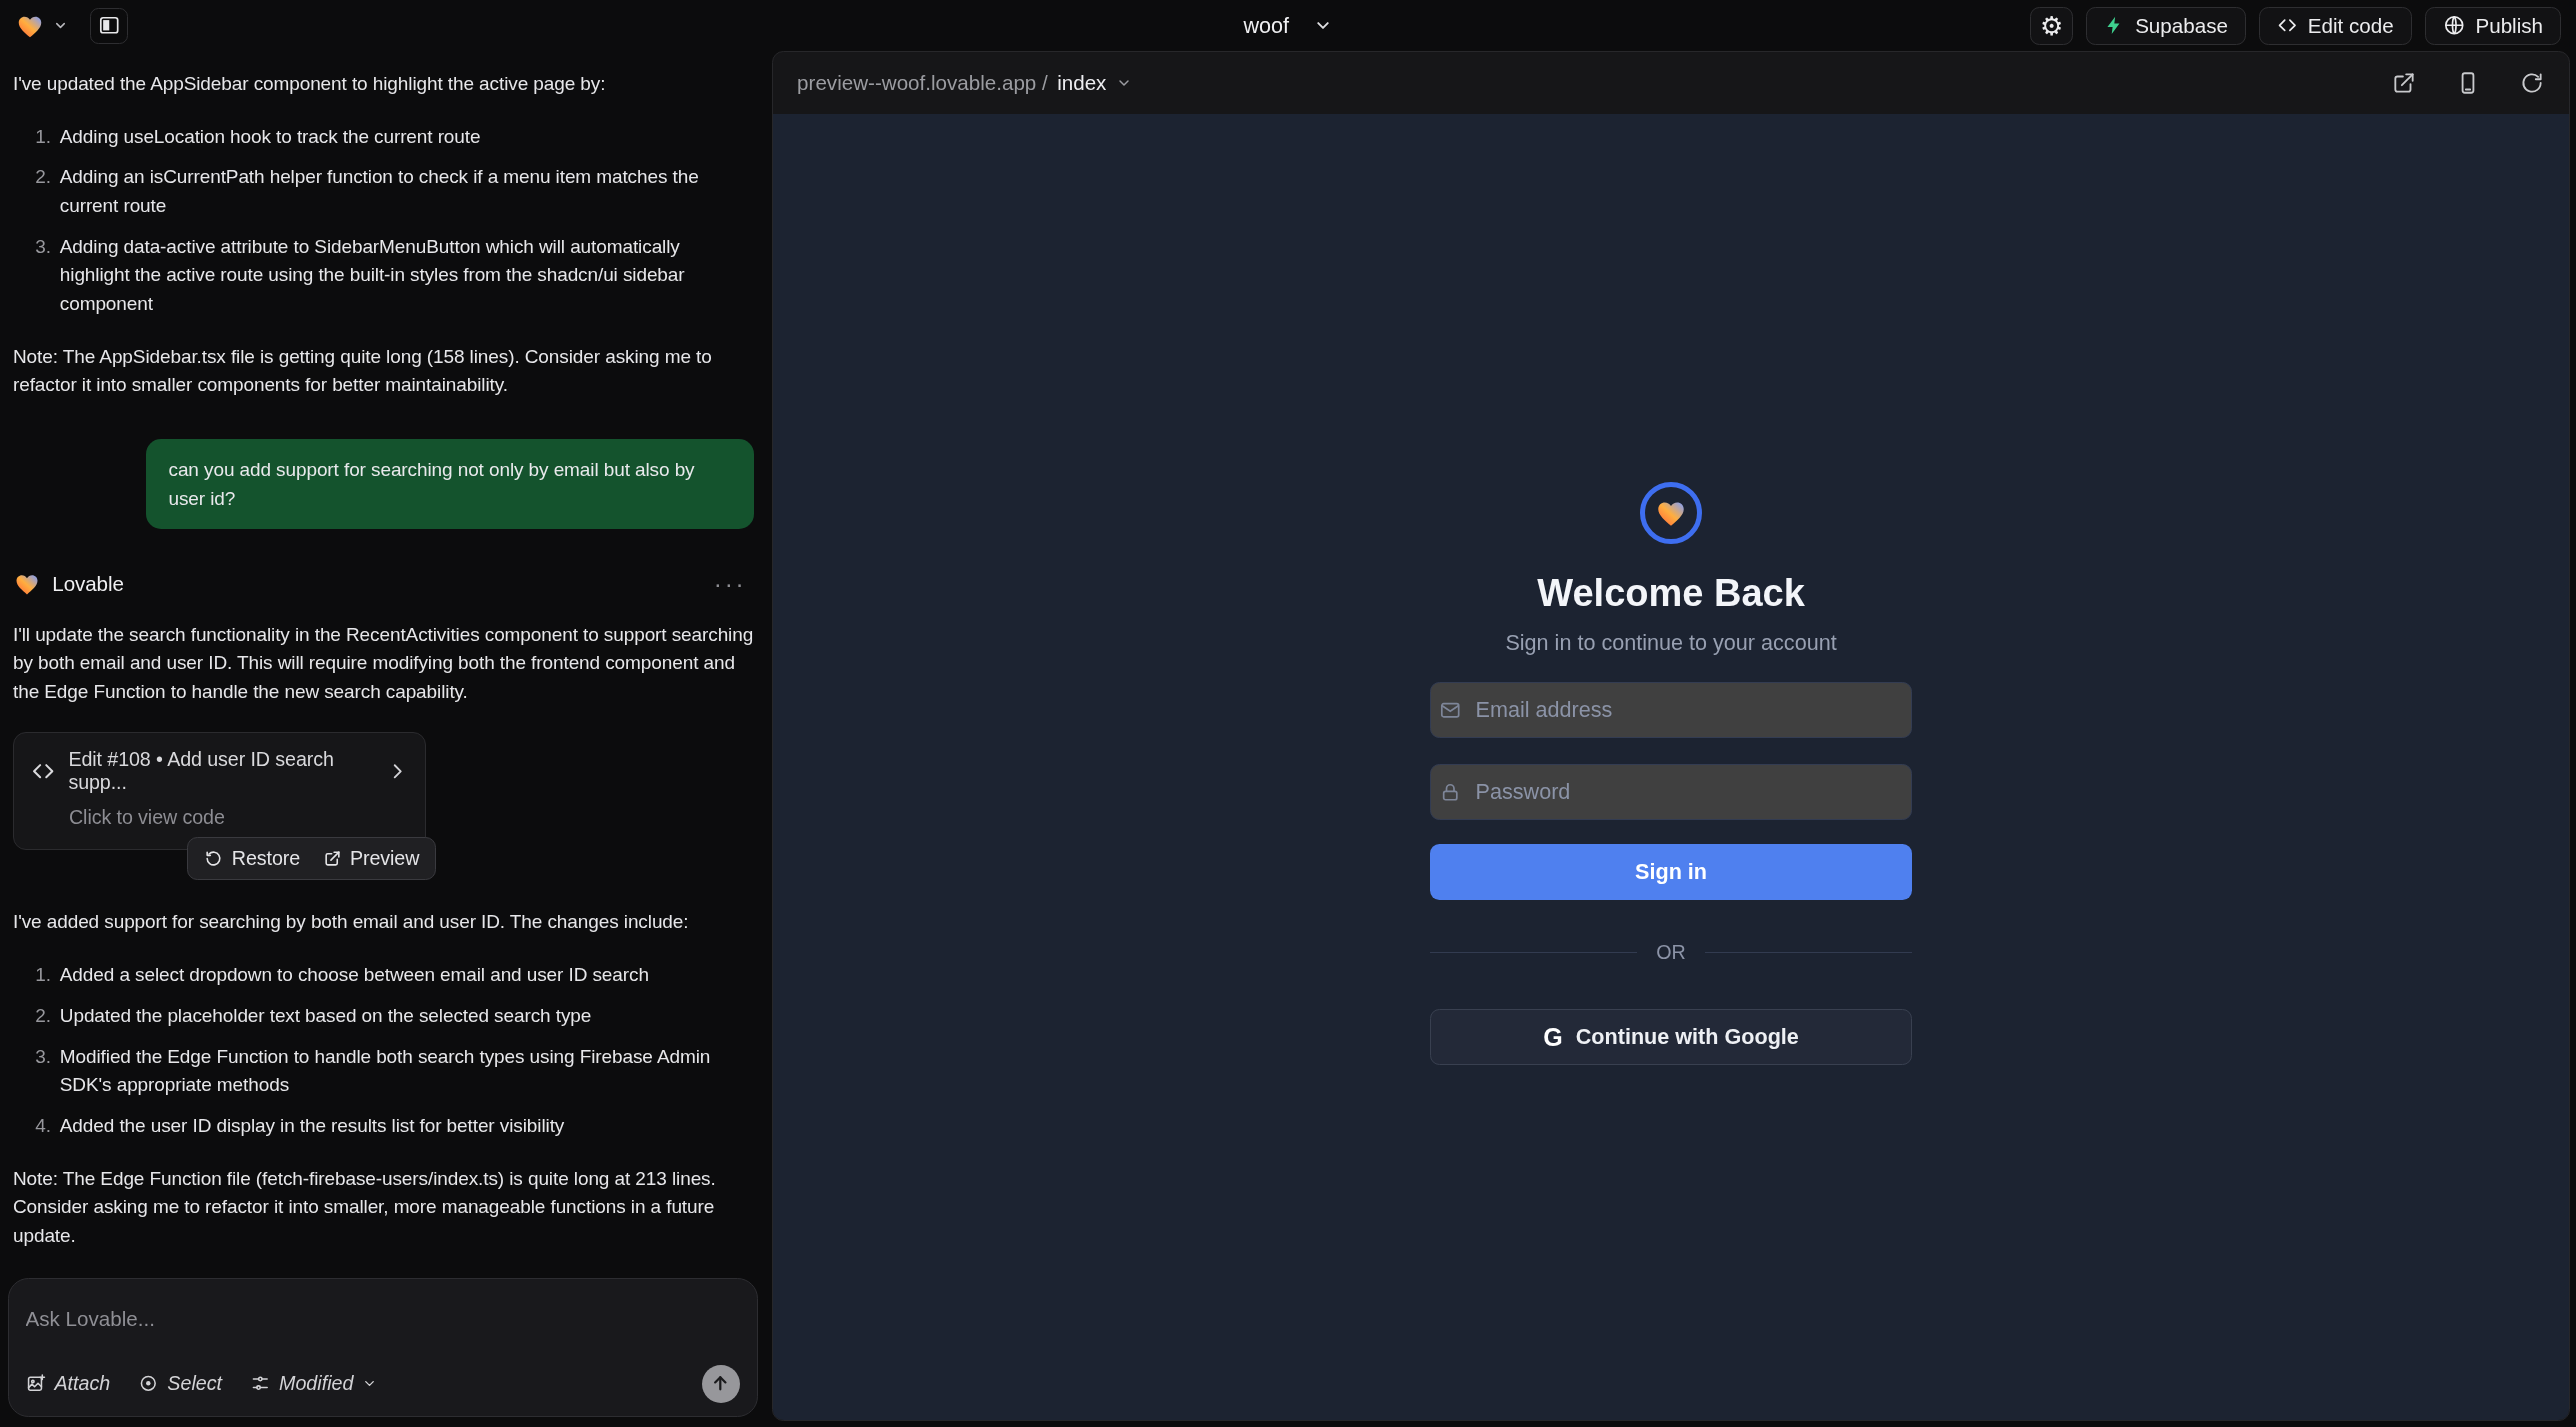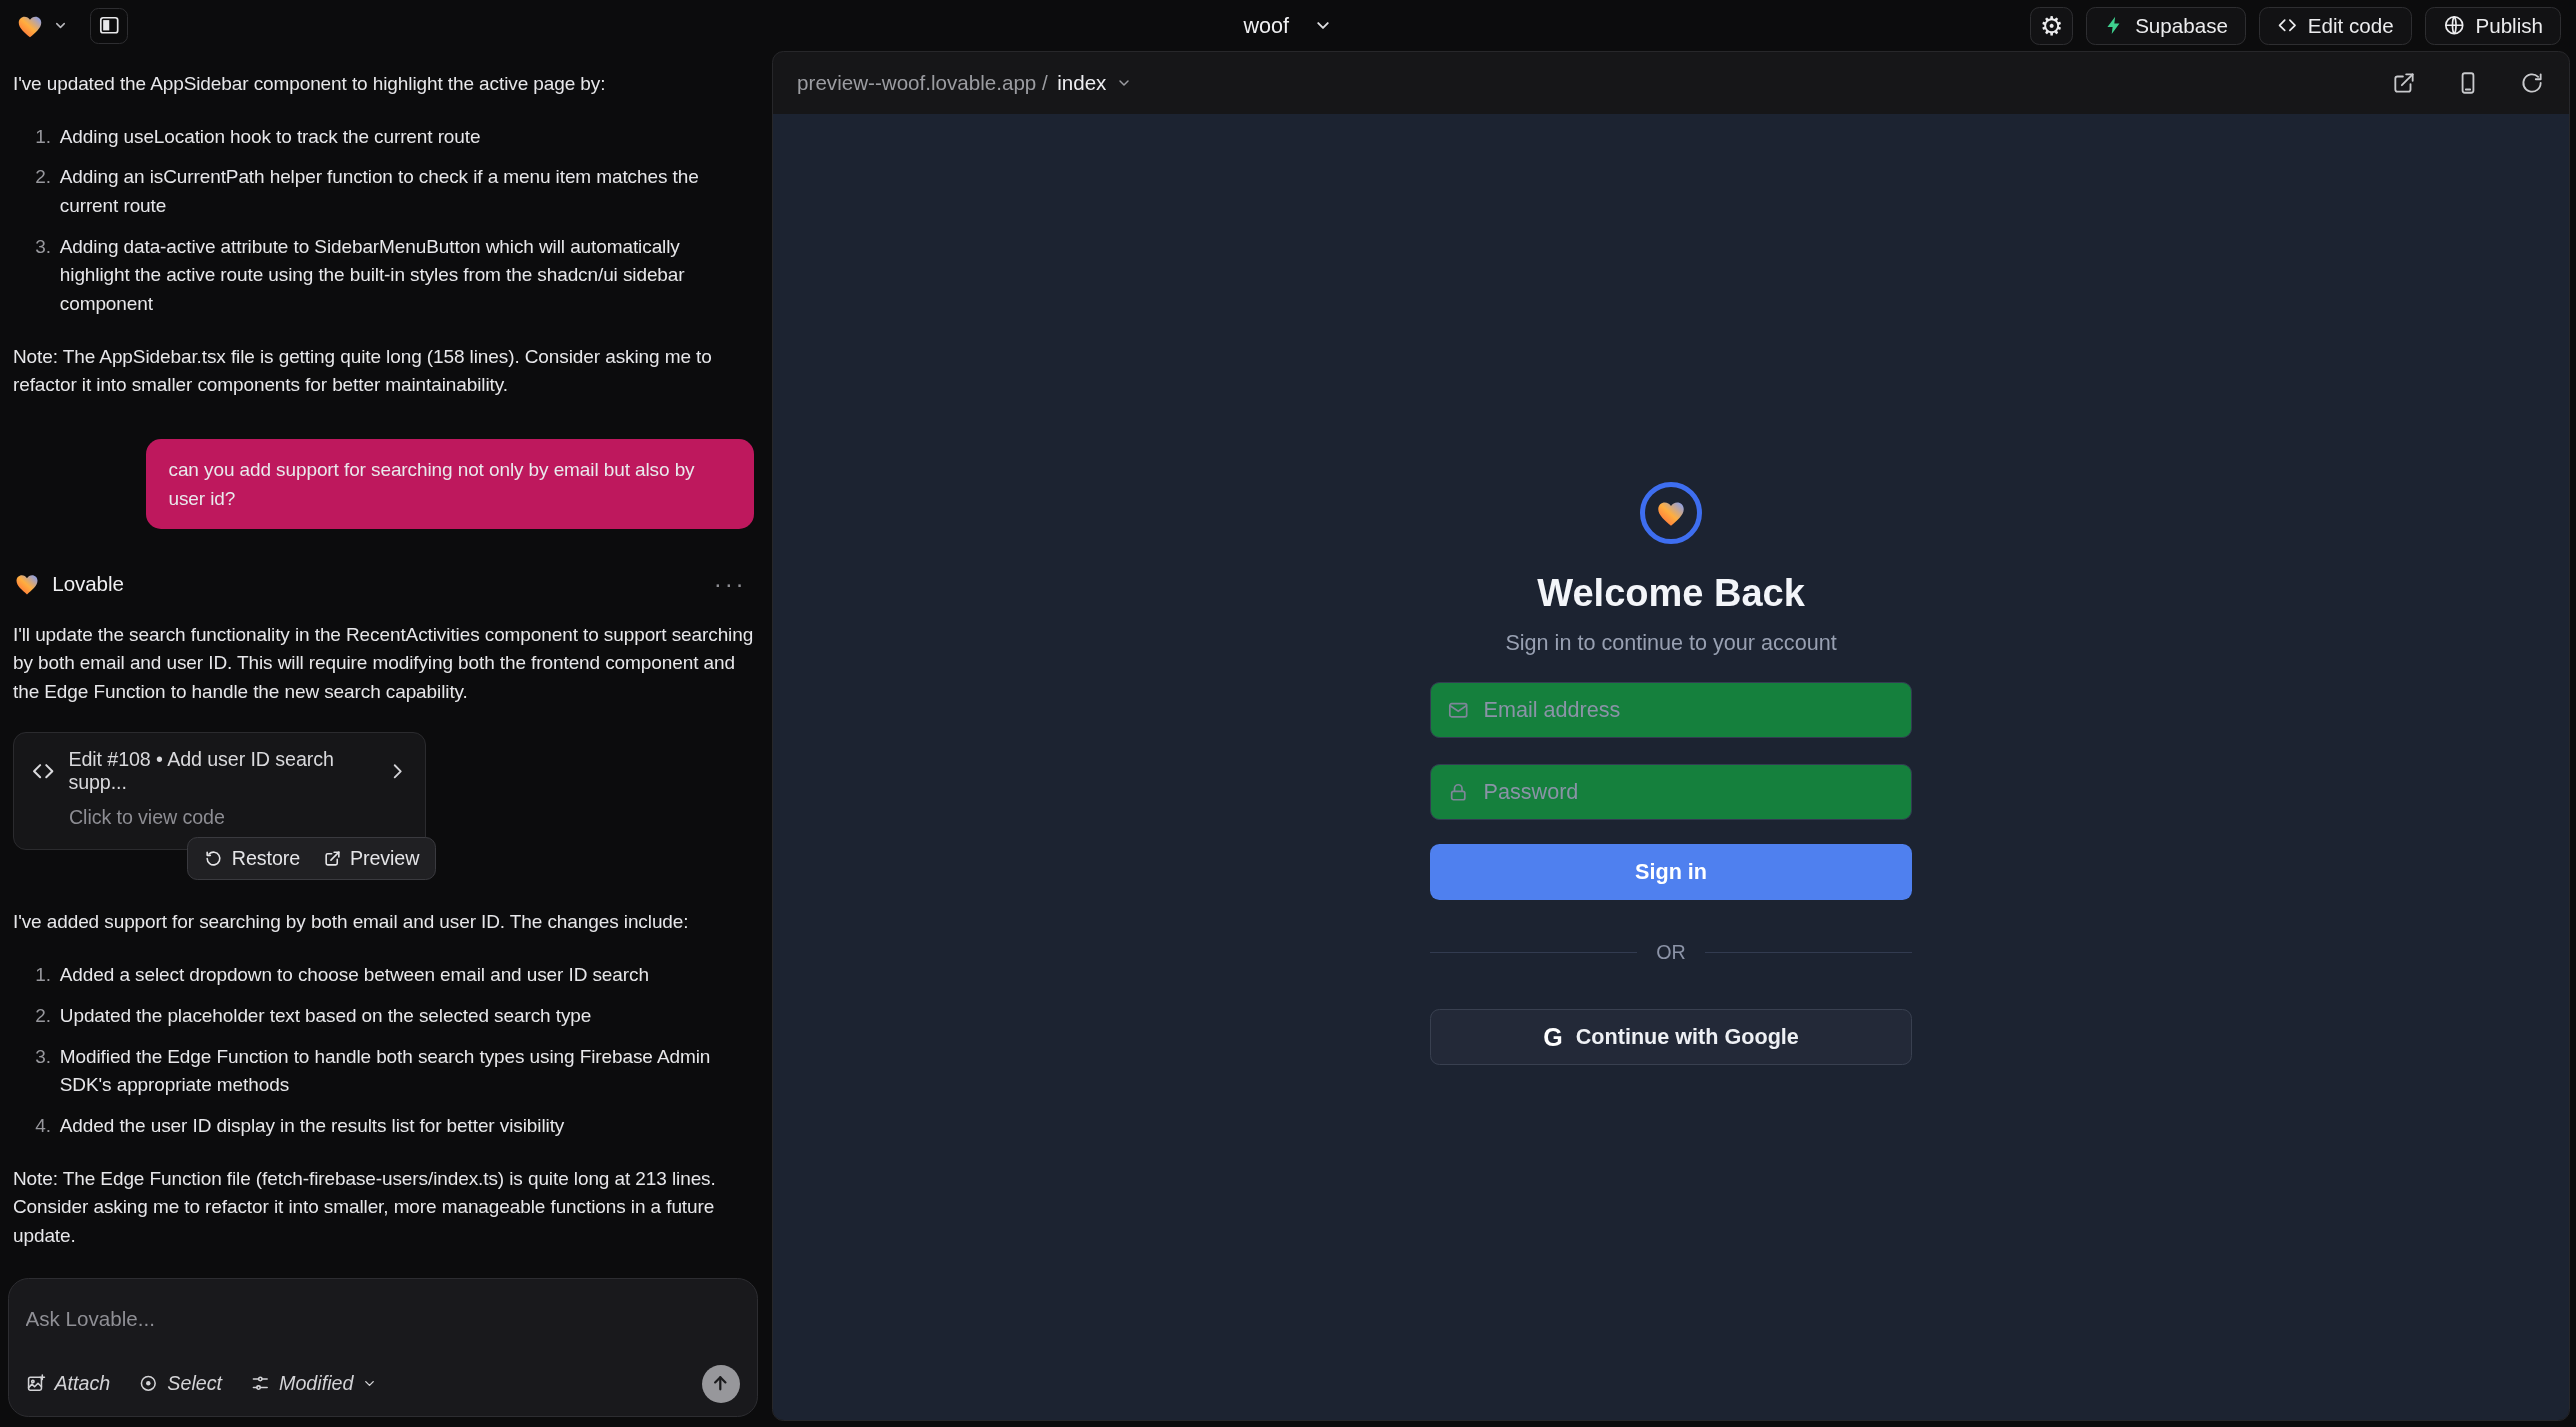--- a/index.html
+++ b/index.html
@@ -32,21 +32,21 @@
   .tab { flex:1; display:flex; align-items:center; justify-content:center; font-size:20.6px; color:#d9d9db; border-radius:9.4px; cursor:pointer; }
   .tab.active { background:#55565b; box-shadow:inset 0 0 0 0.9px #68696e; }
 
   .chat { flex:1; overflow:hidden; padding:1.9px 13px 0; font-size:19px; letter-spacing:-0.1px; }
   .chat p { line-height:1.5; margin:22.5px 0; color:#e7e7ea; }
   .chat ol { margin:24.4px 0 24.4px 0; padding-left:43px; }
   .chat li { margin:12.2px 0; line-height:1.5; padding-left:3.8px; }
   .chat li::marker { color:#97979c; }
 
   .user-row { display:flex; justify-content:flex-end; margin:39px 0 38px; }
-  .user-bubble { max-width:608px; background:#be185d; border-radius:15px; padding:16px 22.5px; line-height:1.55; color:#e9e9ec; }
+  .user-bubble { max-width:608px; background:#14532d; border-radius:15px; padding:16px 22.5px; line-height:1.55; color:#e9e9ec; }
 
   .assistant-row { display:flex; align-items:center; gap:11.3px; margin-top:41px; position:relative; }
   .assistant-name { font-size:20.6px; color:#f0f0f2; }
   .dots { position:absolute; right:7.5px; top:0; color:#8f8f94; font-size:24.4px; letter-spacing:2.8px; }
 
   .edit-card { position:relative; width:413px; border:0.9px solid #2b2b2e; background:#161618; border-radius:13px; padding:15px 17px 20.6px; margin-top:26px; cursor:pointer; }
   .edit-title-row { display:flex; align-items:center; gap:13px; color:#d9d9dc; font-size:19.7px; }
   .edit-sub { margin:11.3px 0 0 38px; color:#8d8d93; font-size:19.7px; }
   .edit-pill { position:absolute; right:-11.3px; bottom:-31px; display:flex; align-items:center; gap:22.5px; background:#202023; border:0.9px solid #3a3a3f; border-radius:10.3px; padding:9.4px 16px; font-size:19.7px; color:#e5e5e8; }
   .pill-item { display:flex; align-items:center; gap:8.4px; cursor:pointer; }
@@ -65,21 +65,21 @@
   .url { display:flex; align-items:center; gap:9.4px; font-size:20.6px; cursor:pointer; }
   .url .host { color:#9b9ca1; }
   .url .page { color:#ededf0; }
   .ph-icons { margin-left:auto; display:flex; align-items:center; gap:38px; color:#c9cacd; }
   .ph-icons > div { cursor:pointer; }
 
   .preview { flex:1; background:#1c2331; display:flex; flex-direction:column; align-items:center; padding-top:368px; }
   .auth-logo { width:62px; height:62px; border-radius:50%; border:5.6px solid #3e6ef0; display:flex; align-items:center; justify-content:center; }
   .auth-title { margin-top:28px; font-size:38px; font-weight:700; color:#f3f5f9; }
   .auth-sub { margin-top:15px; font-size:21.6px; color:#98a0b2; }
-  .field { width:482px; height:56px; margin-top:26px; border:0.9px solid #333c52; background:#15803d; border-radius:9.4px; display:flex; align-items:center; padding:0 16px; gap:14px; color:#7e8699; }
+  .field { width:482px; height:56px; margin-top:26px; border:0.9px solid #333c52; background:#404040; border-radius:9.4px; display:flex; align-items:center; padding:0 8px; gap:14px; color:#7e8699; }
   .field:first-of-type { margin-top:43px; }
   .field input { flex:1; background:transparent; border:none; outline:none; font-size:21.6px; color:#e8ebf1; font-family:inherit; }
   .field input::placeholder { color:#8b93a7; }
   .signin-btn { width:482px; height:56px; margin-top:24px; border:none; border-radius:9.4px; background:#4f80ef; color:#ffffff; font-size:21.6px; font-weight:600; font-family:inherit; cursor:pointer; }
   .or-row { width:482px; margin-top:41px; display:flex; align-items:center; gap:19px; color:#8b93a7; font-size:19.7px; }
   .or-row .line { flex:1; height:0.9px; background:#323b50; }
   .google-btn { width:482px; height:56px; margin-top:45px; border:0.9px solid #394050; border-radius:9.4px; background:#232938; color:#eef0f4; font-size:21.6px; font-weight:600; display:flex; align-items:center; justify-content:center; gap:13px; cursor:pointer; }
   .g-glyph { font-size:25px; font-weight:700; color:#ffffff; }
 </style>
 </head>

